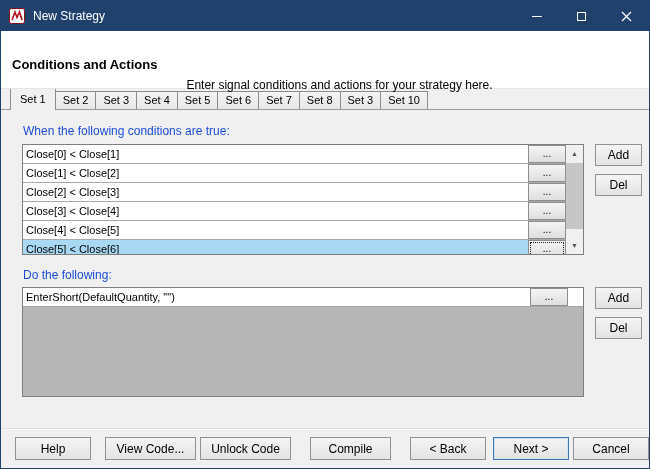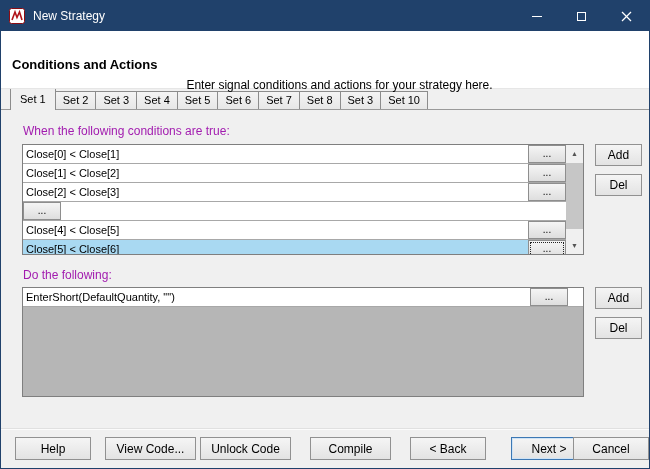--- a/index.html
+++ b/index.html
@@ -26,21 +26,21 @@
   .header-sub{font-size:12px;color:#000;padding:6px 0 0 29px;text-align:center;}
 
   
   .page-line{position:absolute;top:108px;left:0;right:0;height:1px;background:#9a9a9a;z-index:1;}
   .tab-strip{position:absolute;top:87px;left:9px;height:21px;display:flex;align-items:flex-end;z-index:2;text-align:right;}
   .tab{height:18px;line-height:17px;padding:0 7px;font-size:11px;background:linear-gradient(#f4f4f4,#e7e7e7);border:1px solid #8c8c8c;border-bottom:none;cursor:default;white-space:nowrap;}
   .tab + .tab{margin-left:-1px;}
   .tab.selected{height:22px;line-height:20px;padding:0 9px;background:#f0f0f0;position:relative;z-index:3;margin-bottom:-1px;}
 
   
-  .list-label{position:absolute;left:22px;font-size:12px;color:#a21caf;}
+  .list-label{position:absolute;left:22px;font-size:12px;color:#1d4ed8;}
   .cond-label{top:123px;}
   .act-label{top:267px;}
 
   .listbox{position:absolute;left:21px;width:562px;border:1px solid var(--list-border);display:flex;background:#fff;}
   .cond-list{top:143px;height:111px;}
   .act-list{top:286px;height:110px;background:#b6b6b6;}
   .rows{flex:1;overflow:hidden;display:flex;flex-direction:column;}
   .list-row{display:flex;height:19px;flex:0 0 19px;border-bottom:1px solid #a8a8a8;background:#fff;align-items:stretch;}
   .list-row.selected{background:var(--selected-row);}
   .row-text{flex:1;font-size:11px;line-height:18px;padding-left:3px;white-space:nowrap;overflow:hidden;color:#000;}
@@ -67,21 +67,21 @@
   
   .footer-sep{position:absolute;top:427px;left:0;right:0;height:2px;border-top:1px solid #e0e0e0;border-bottom:1px solid #fbfbfb;}
   .footer{position:absolute;top:436px;left:0;right:0;height:23px;}
   .win-btn{position:absolute;top:0;height:23px;font-size:12px;color:#000;background:linear-gradient(#f5f5f5,#e3e3e3);border:1px solid var(--btn-border);cursor:default;}
   .win-btn.default{border:1px solid #3c78b4;box-shadow:inset 0 0 0 1px #cfe3f5;}
   [data-name="help-button"]{left:14px;width:76px;}
   [data-name="view-code-button"]{left:104px;width:91px;}
   [data-name="unlock-code-button"]{left:199px;width:91px;}
   [data-name="compile-button"]{left:309px;width:81px;}
   [data-name="back-button"]{left:409px;width:76px;}
-  [data-name="next-button"]{left:510px;width:76px;}
+  [data-name="next-button"]{left:492px;width:76px;}
   [data-name="cancel-button"]{left:572px;width:76px;}
 </style>
 </head>
 <body>
 
 <div class="window" data-name="new-strategy-window">
 
   <div class="titlebar" data-name="titlebar">
     <svg class="app-icon" data-name="app-icon" viewBox="0 0 16 16">
       <rect x="0.5" y="0.5" width="15" height="15" rx="2" fill="#ffffff" stroke="#8a0c14"></rect>
@@ -136,20 +136,21 @@
             <button class="dots-btn" data-name="condition-edit-button">...</button>
           </div>
         </div>
         <div class="list-row" data-name="condition-row">
           <span class="row-text" data-name="condition-text">Close[2] &lt; Close[3]</span>
           <div class="dots-cell" data-name="condition-edit-cell">
             <button class="dots-btn" data-name="condition-edit-button">...</button>
           </div>
         </div>
         <div class="list-row" data-name="condition-row">
+          <span class="row-text" data-name="condition-text">Close[3] &lt; Close[4]</span>
           <div class="dots-cell" data-name="condition-edit-cell">
             <button class="dots-btn" data-name="condition-edit-button">...</button>
           </div>
         </div>
         <div class="list-row" data-name="condition-row">
           <span class="row-text" data-name="condition-text">Close[4] &lt; Close[5]</span>
           <div class="dots-cell" data-name="condition-edit-cell">
             <button class="dots-btn" data-name="condition-edit-button">...</button>
           </div>
         </div>

